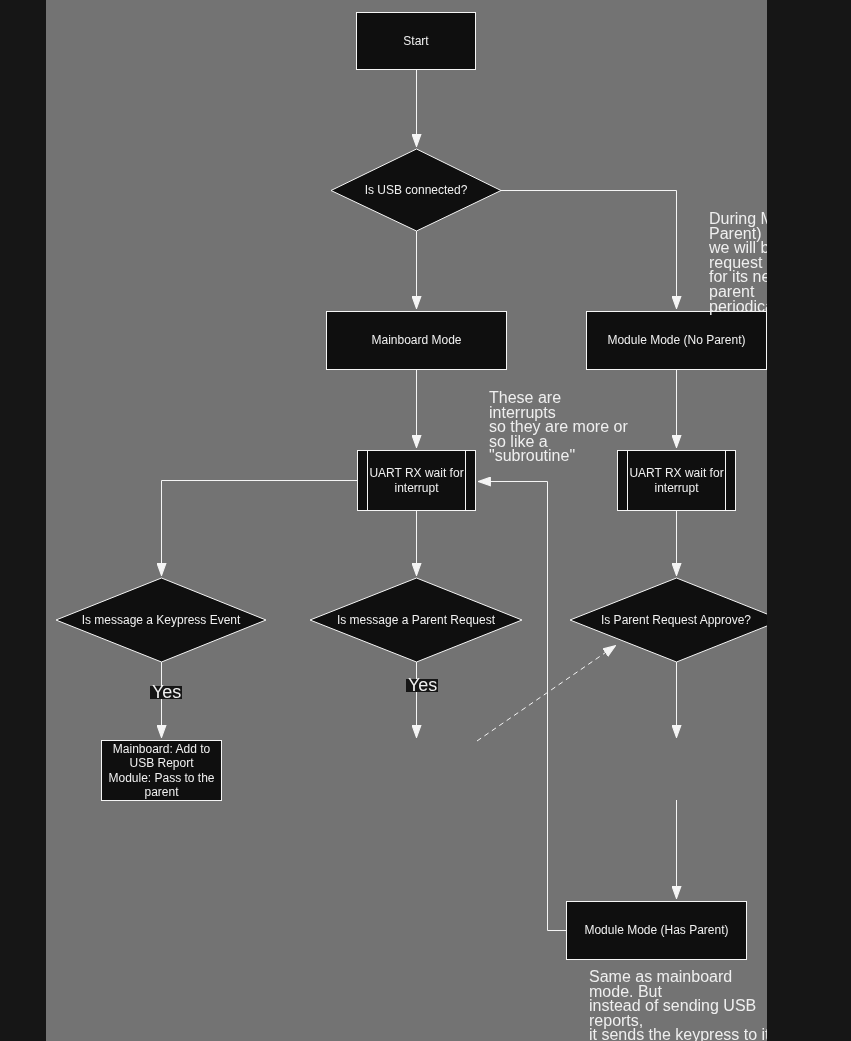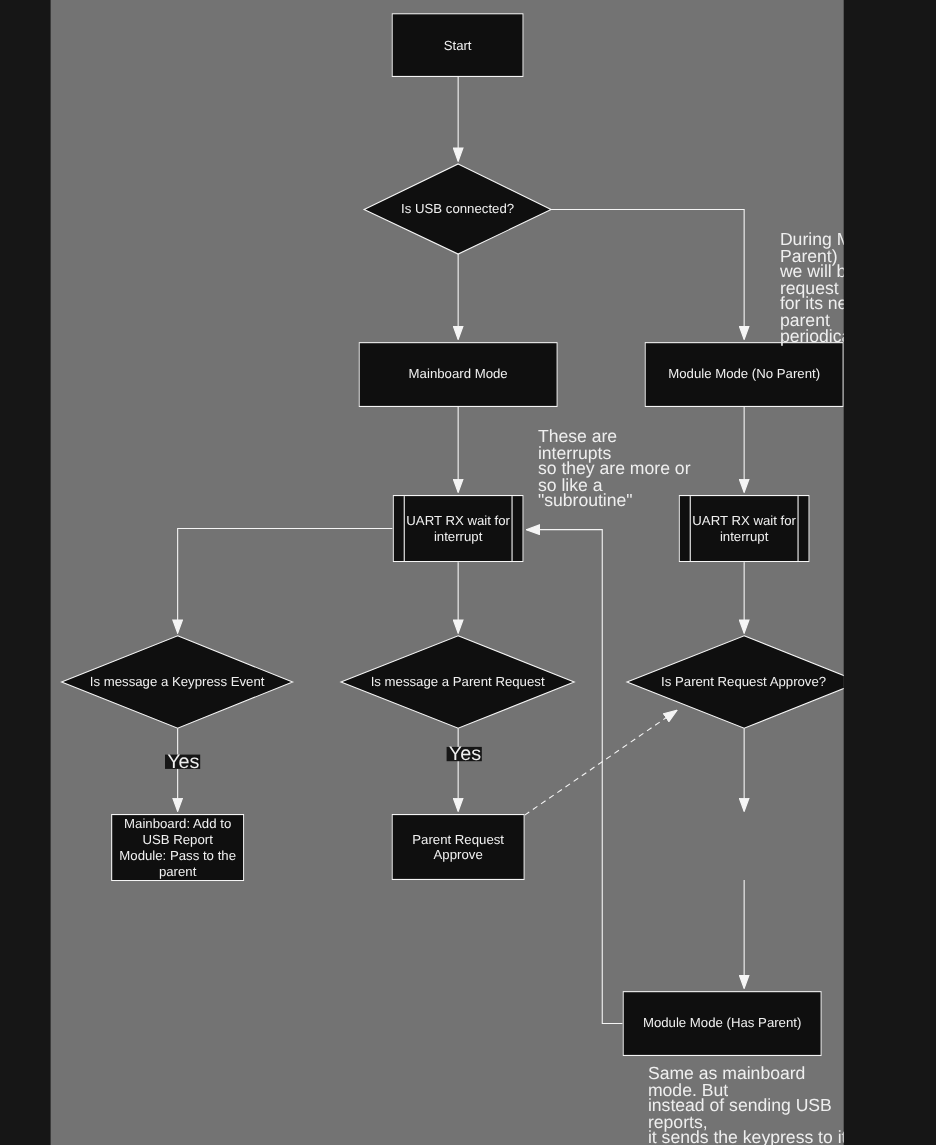--- a/index.html
+++ b/index.html
@@ -132,24 +132,20 @@
     <span class="vbar right"></span>
   </div>
 
   <div class="node" style="left:55px; top:740px; width:121px; height:61px">
     <span>Mainboard: Add to
 USB Report
 Module: Pass to the
 parent</span>
   </div>
 
-  <div class="node" style="left:310px; top:740px; width:121px; height:60px">
-    <span>Parent Request
-Approve</span>
-  </div>
 
 
   <div class="node" style="left:520px; top:901px; width:181px; height:59px">
     <span>Module Mode (Has Parent)</span>
   </div>
 
   <div class="diamond-label" style="left:285px; top:149px; width:170px; height:82px">Is USB connected?</div>
 
   <div class="diamond-label" style="left:10px; top:578px; width:210px; height:84px">Is message a Keypress Event</div>
 

